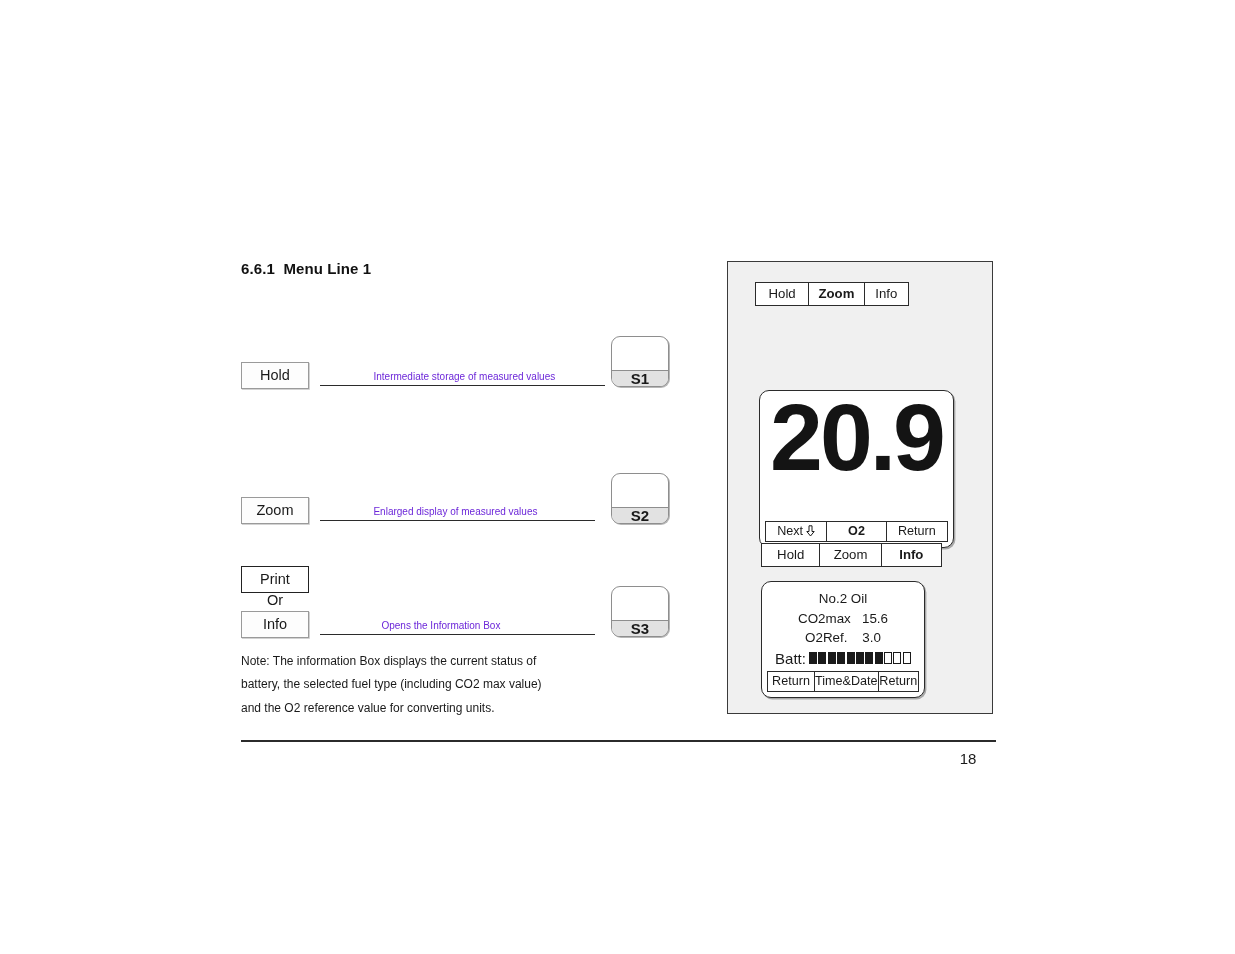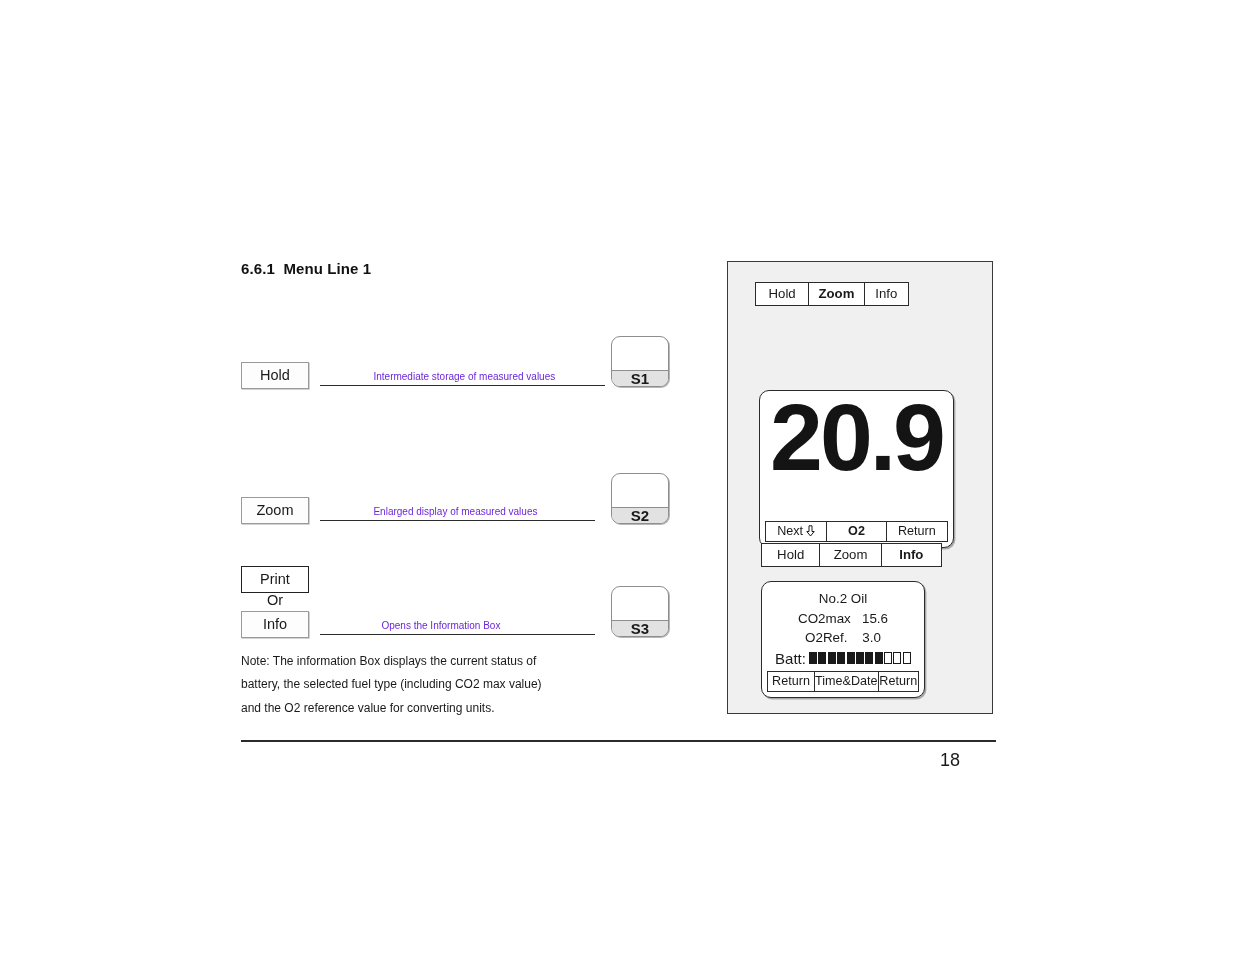--- a/index.html
+++ b/index.html
@@ -276,22 +276,22 @@
     top: 740px;
     width: 755px;
     height: 0;
     border-top: 2.1px solid #2b2b2b;
   }
   #page-number {
     position: absolute;
     left: 940px;
     top: 750px;
     width: 56px;
-    text-align: left;
-    font-size: 18px;
+    text-align: center;
+    font-size: 15px;
     color: #1a1a1a;
   }
 </style>
 </head>
 <body>
 
 <div id="page">
 
   <div id="left-col">
     <div class="section-heading">6.6.1  Menu Line 1</div>

